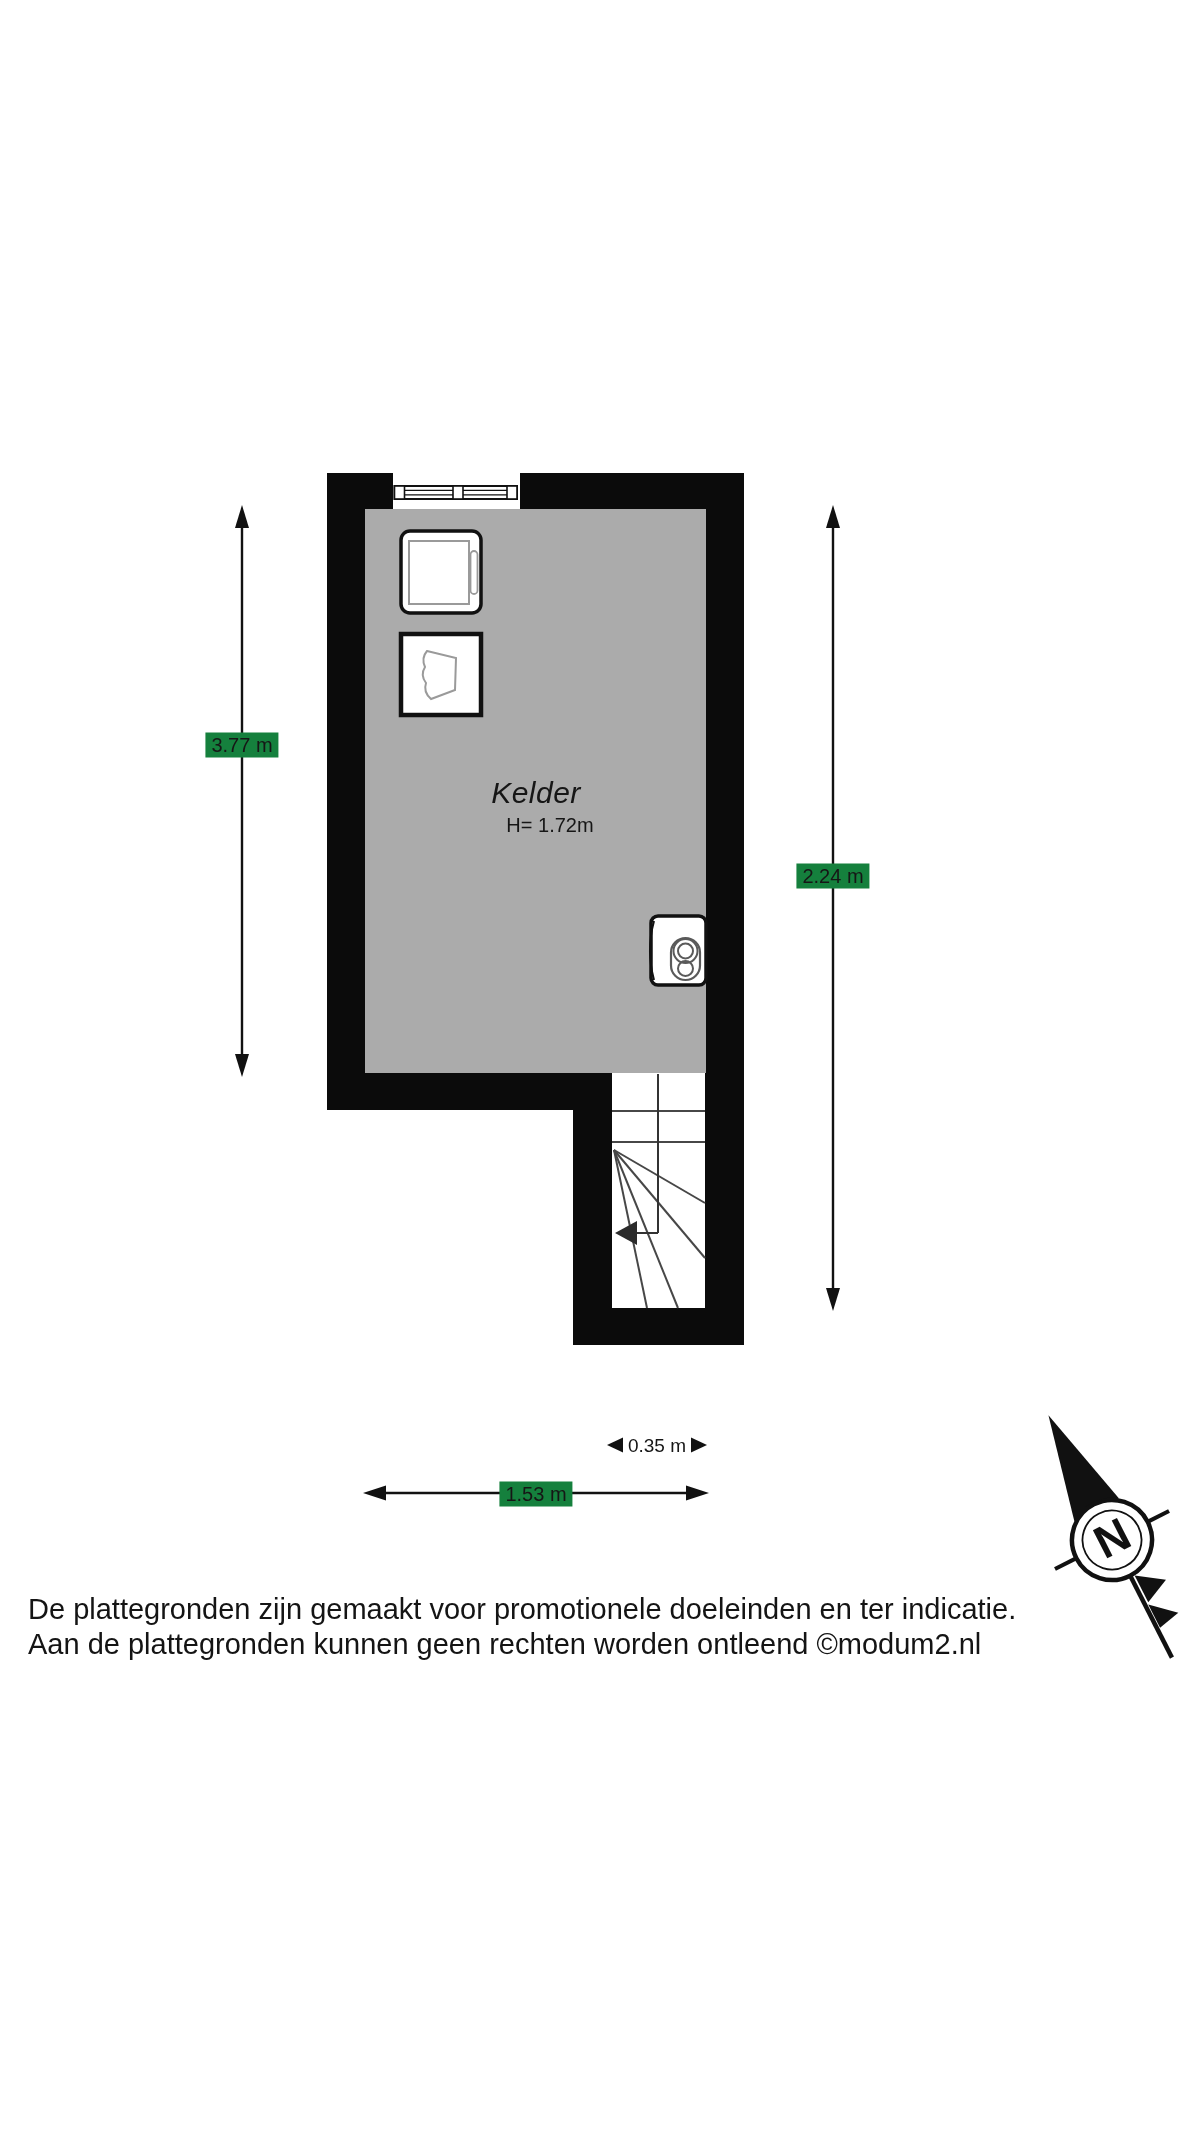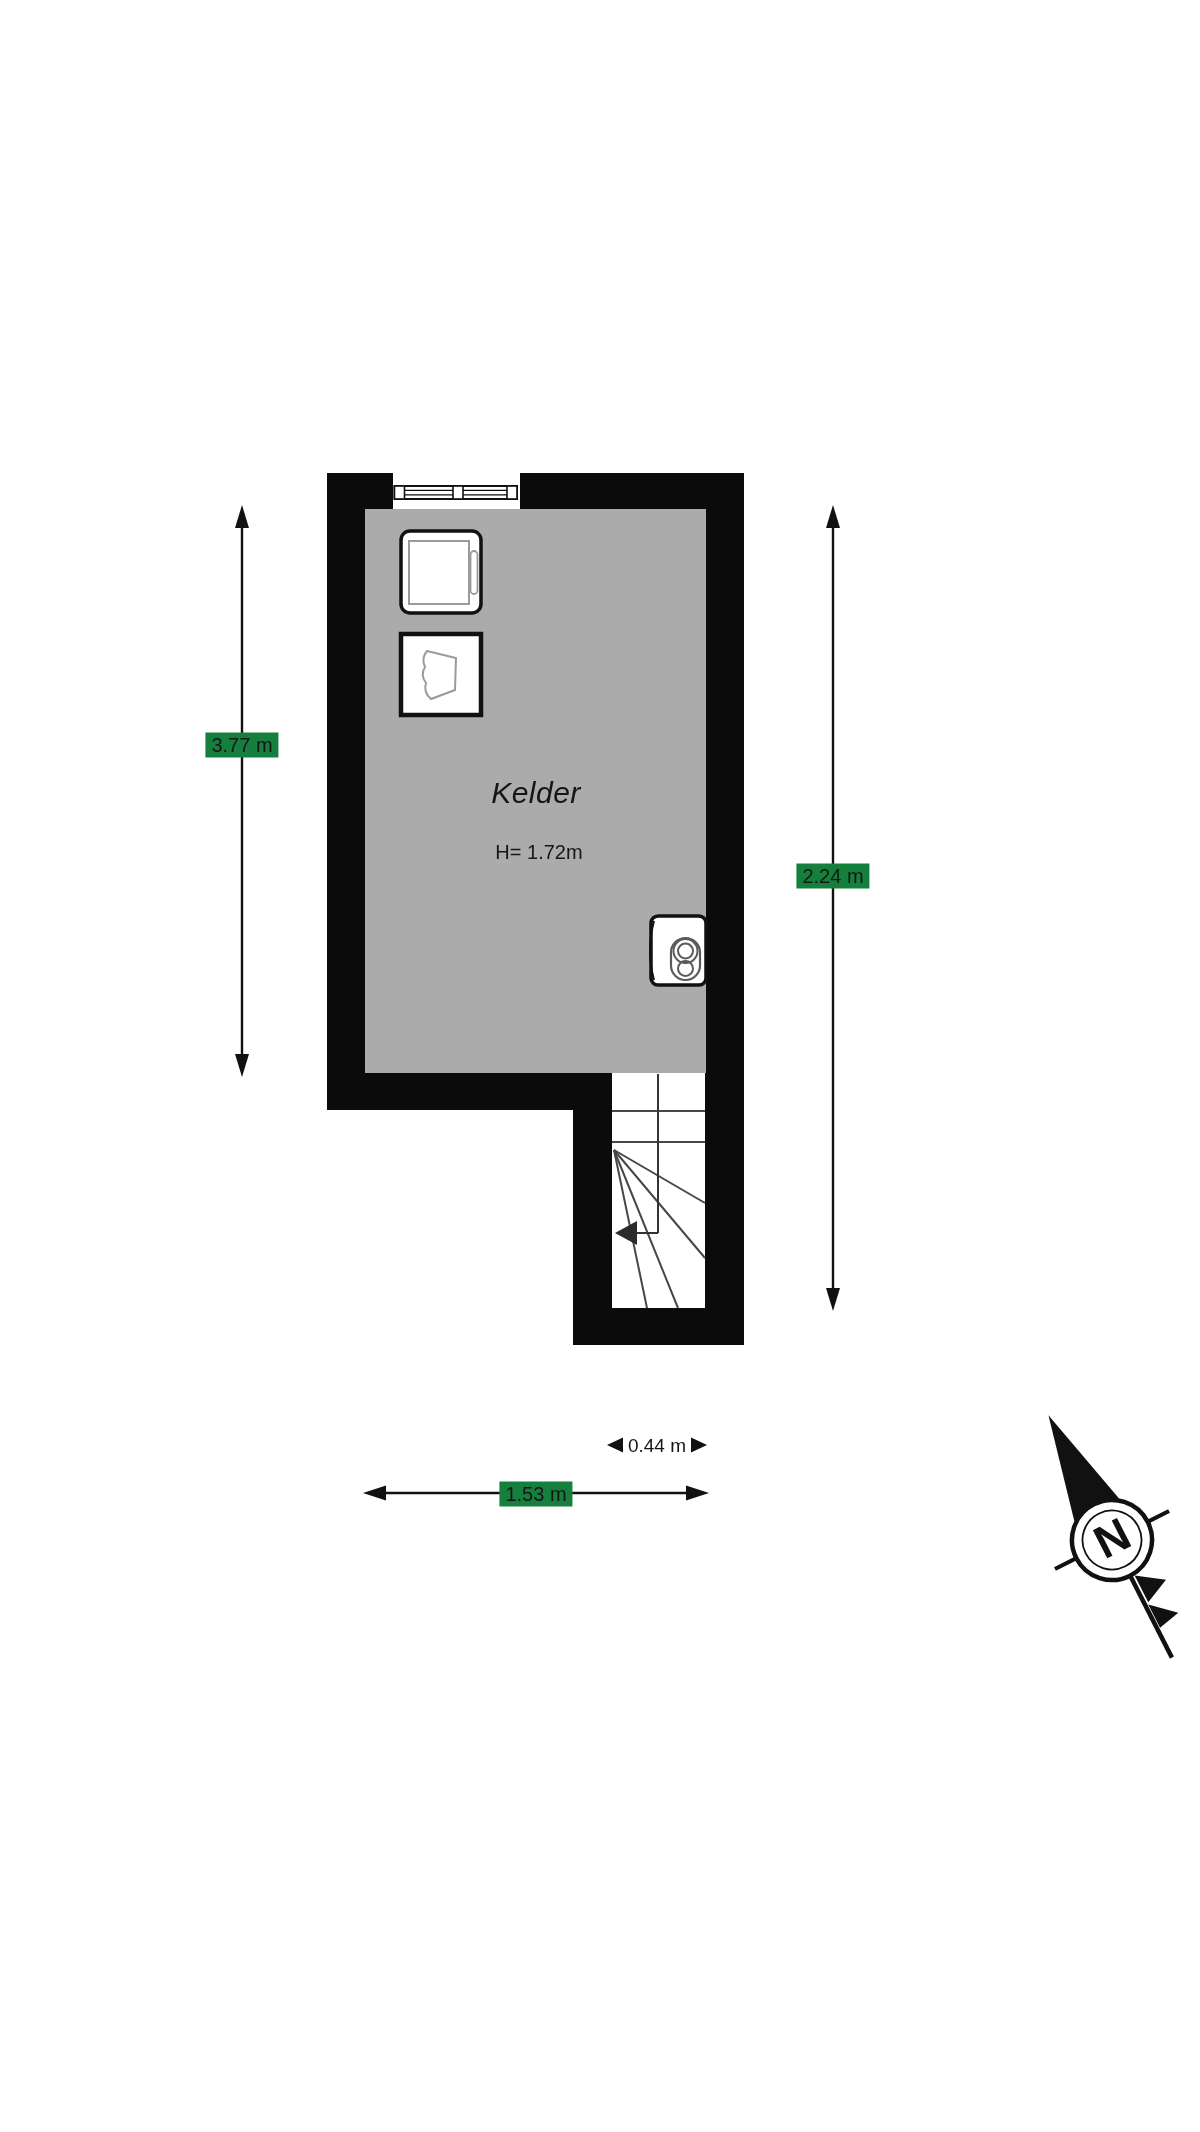--- a/index.html
+++ b/index.html
@@ -100,22 +100,26 @@
       <line x1="-64" y1="0" x2="-36" y2="0" stroke="#111" stroke-width="4"></line>
       <line x1="36" y1="0" x2="64" y2="0" stroke="#111" stroke-width="4"></line>
       <polygon points="4,42 30,60 4,72" fill="#111"></polygon>
       <polygon points="3,74 26,95 3,100" fill="#111"></polygon>
       <circle cx="0" cy="0" r="40" fill="#fff" stroke="#111" stroke-width="4.5"></circle>
       <circle cx="0" cy="0" r="29.5" fill="none" stroke="#111" stroke-width="1.8"></circle>
     </g>
   </svg>
 
   <div class="lbl room-name" style="left:536px;top:793px;font-style:italic;">Kelder</div>
-  <div class="lbl room-height" style="left:539px;top:825px;margin-top:27px;">H= 1.72m</div>
+  <div class="lbl room-height" style="left:550px;top:825px;">H= 1.72m</div>
 
   <div class="lbl dim" style="left:242px;top:745px;">3.77 m</div>
   <div class="lbl dim" style="left:833px;top:876px;">2.24 m</div>
-  <div class="lbl dim-small" style="left:657px;top:1446px;">0.44 m</div>
+  <div class="lbl dim-small" style="left:657px;top:1446px;">0.35 m</div>
   <div class="lbl dim" style="left:536px;top:1494px;">1.53 m</div>
 
   <div class="lbl north" style="left:1112px;top:1540px;">N</div>
 
+  <div class="footer">
+    <div>De plattegronden zijn gemaakt voor promotionele doeleinden en ter indicatie.</div>
+    <div>Aan de plattegronden kunnen geen rechten worden ontleend ©modum2.nl</div>
+  </div>
 </div>
 
 </body></html>

